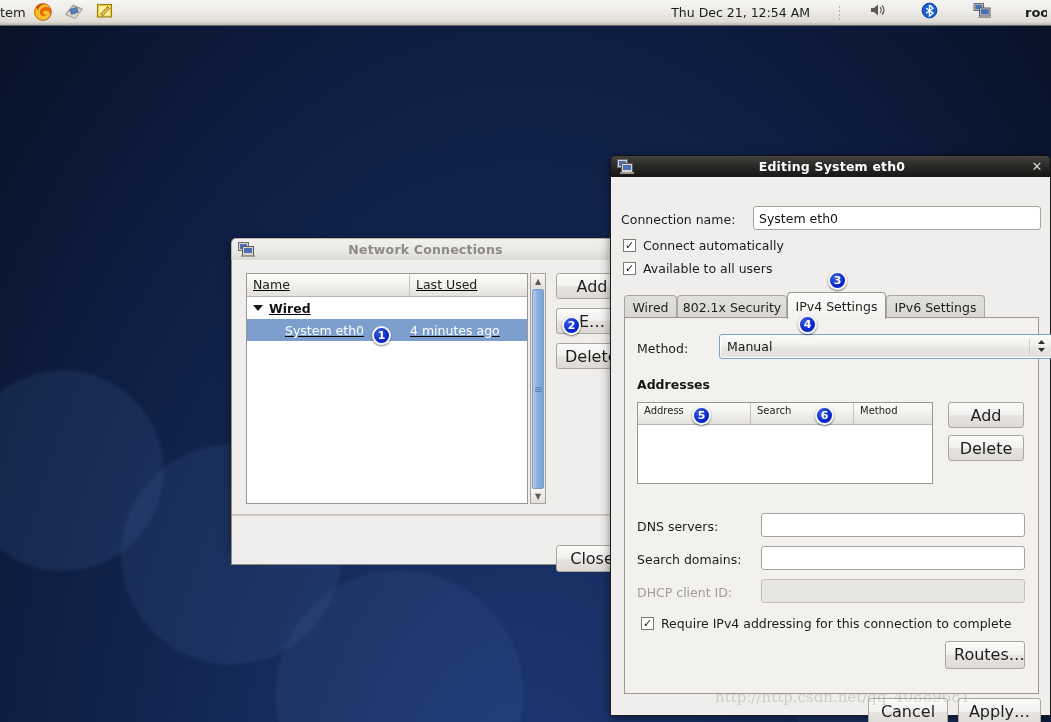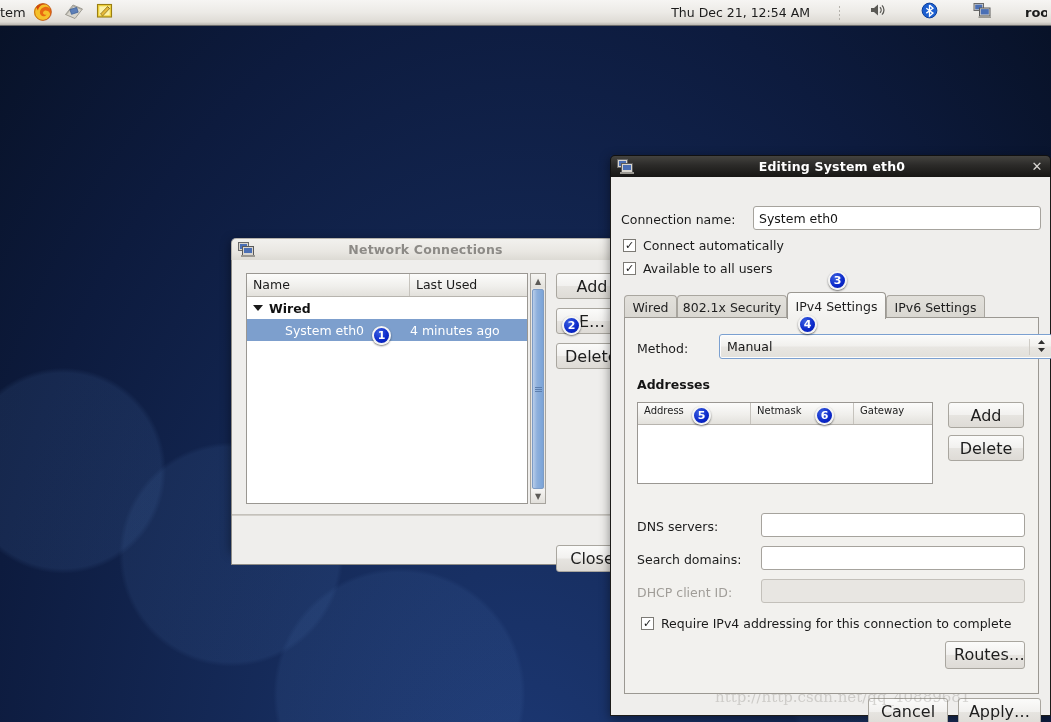--- a/index.html
+++ b/index.html
@@ -110,20 +110,21 @@
   #netwin { left: 231px; top: 238px; width: 389px; height: 312px; }
   #netwin .win-body { width: 389px; height: 305px; position: relative; }
 
   .list-frame {
     position: absolute; left: 14px; top: 13px;
     width: 282px; height: 231px;
     background: #ffffff;
     border: 1px solid #9a9792;
     box-sizing: border-box;
     overflow: hidden;
+    text-decoration: underline;
   }
   .list-head {
     display: flex; height: 22px;
     background: linear-gradient(to bottom, #fcfcfb 0%, #f0efec 55%, #e3e1dc 100%);
     border-bottom: 1px solid #b7b4ae;
     font-size: 12.5px; color: #1c1c1c;
   }
   .list-head div { padding: 3px 6px; box-sizing: border-box; }
   .col-name { width: 163px; border-right: 1px solid #c6c3bd; }
   .col-used { flex: 1; }
@@ -414,22 +415,22 @@
               <path d="M4.5 13 L8 9 H1 Z" fill="#2f2f2f"></path>
             </svg>
         </span>
       </div>
 
       <div style="position:absolute;left:26px;top:200px;font-size:12.5px;font-weight:bold;color:#151515;z-index:5;">Addresses</div>
 
       <div class="addr-table" style="z-index:5;">
         <div class="addr-head">
           <div class="ah1">Address</div>
-          <div class="ah2">Netmask</div>
-          <div class="ah3">Gateway</div>
+          <div class="ah2">Search</div>
+          <div class="ah3">Method</div>
         </div>
       </div>
 
       <div class="btn" style="position:absolute;left:337px;top:225px;width:76px;height:26px;z-index:5;">Add</div>
       <div class="btn" style="position:absolute;left:337px;top:258px;width:76px;height:26px;z-index:5;">Delete</div>
 
       <div class="row-label" style="position:absolute;left:26px;top:342px;z-index:5;">DNS servers:</div>
       <div class="tfield" style="position:absolute;left:150px;top:336px;width:264px;height:24px;z-index:5;"></div>
 
       <div class="row-label" style="position:absolute;left:26px;top:375px;z-index:5;">Search domains:</div>

